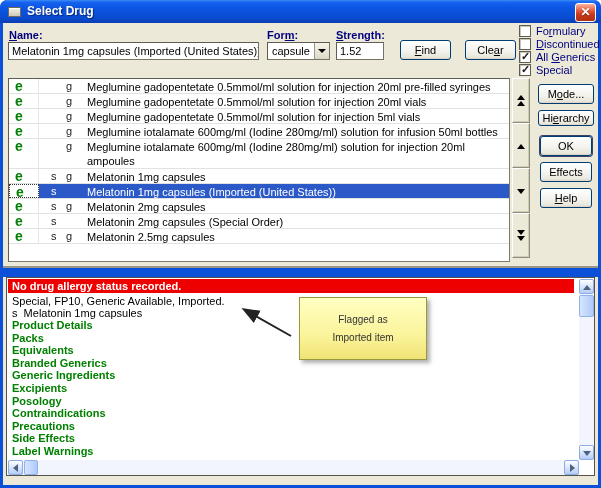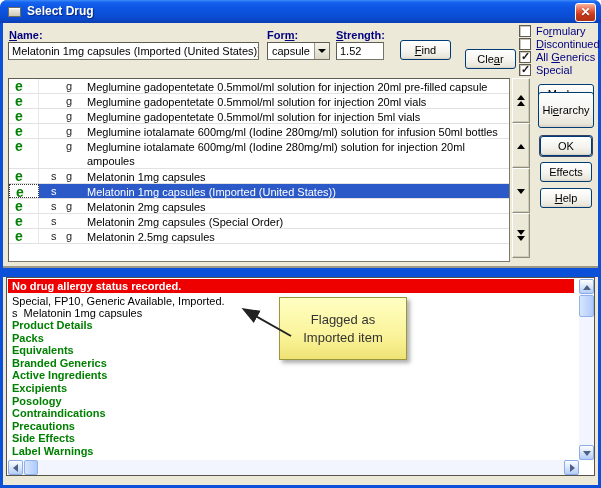--- a/index.html
+++ b/index.html
@@ -122,24 +122,24 @@
   .sthumb{
     position:absolute;background:linear-gradient(90deg,#d7e5fd,#aecafa);
     border:1px solid #90b2ec;border-radius:2px;
   }
   .tri-up-b{position:absolute;left:3px;top:5px;width:0;height:0;border-left:4px solid transparent;border-right:4px solid transparent;border-bottom:5px solid #4d6185;}
   .tri-dn-b{position:absolute;left:3px;top:5px;width:0;height:0;border-left:4px solid transparent;border-right:4px solid transparent;border-top:5px solid #4d6185;}
   .tri-lf-b{position:absolute;left:4px;top:3px;width:0;height:0;border-top:4px solid transparent;border-bottom:4px solid transparent;border-right:5px solid #4d6185;}
   .tri-rt-b{position:absolute;left:5px;top:3px;width:0;height:0;border-top:4px solid transparent;border-bottom:4px solid transparent;border-left:5px solid #4d6185;}
   
   .callout{
-    position:absolute;left:276px;top:274px;width:128px;height:63px;
+    position:absolute;left:296px;top:274px;width:128px;height:63px;
     background:linear-gradient(180deg,#ffffc2 0%,#fbf49c 60%,#efe375 100%);
     border:1px solid #98983f;box-shadow:3px 3px 4px rgba(110,110,110,.55);
-    color:#333;font-size:13px;text-align:center;padding-top:13px;line-height:18px;
+    color:#333;font-size:10px;text-align:center;padding-top:13px;line-height:18px;
   }
   .arrow-svg{position:absolute;left:222px;top:275px;pointer-events:none;}
   u{text-decoration:underline;}
 </style>
 </head>
 <body>
 
 <div class="window">
 
   <div class="titlebar">
@@ -158,21 +158,21 @@
       <span class="dd-value">capsule</span>
       <span class="dd-btn">
           <span class="tri-dn-sm"></span>
         </span>
     </div>
 
     <div class="lbl" style="left:333px;top:6px;"><u>S</u>trength:</div>
     <div class="field" style="left:333px;top:19px;width:48px;height:18px;">1.52</div>
 
     <button class="xpbutton" style="left:397px;top:17px;width:51px;height:20px;"><u>F</u>ind</button>
-    <button class="xpbutton" style="left:462px;top:17px;width:51px;height:20px;margin-top:9px;">Cle<u>a</u>r</button>
+    <button class="xpbutton" style="left:462px;top:17px;width:51px;height:20px;">Cle<u>a</u>r</button>
 
     <div id="filters-host">
         <div class="chkrow" style="top: 2px;">
           <span class="chkbox"></span>
           <span class="chklabel">Fo<u>r</u>mulary</span>
         </div>
         <div class="chkrow" style="top: 15px;">
           <span class="chkbox"></span>
           <span class="chklabel"><u>D</u>iscontinued</span>
         </div>
@@ -189,21 +189,21 @@
           <span class="chklabel">Special</span>
         </div>
       </div>
 
     <div class="druglist" id="druglist-host">
         <div class="drow single">
           <span class="cell-e">e</span>
           <span class="cell-s"></span>
           <span class="cell-g">g</span>
           <span class="cell-name">
-            <div>Meglumine gadopentetate 0.5mmol/ml solution for injection 20ml pre-filled capsule</div>
+            <div>Meglumine gadopentetate 0.5mmol/ml solution for injection 20ml pre-filled syringes</div>
           </span>
         </div>
         <div class="drow single">
           <span class="cell-e">e</span>
           <span class="cell-s"></span>
           <span class="cell-g">g</span>
           <span class="cell-name">
             <div>Meglumine gadopentetate 0.5mmol/ml solution for injection 20ml vials</div>
           </span>
         </div>
@@ -294,38 +294,38 @@
       <div class="scbtn" style="top:135px;">
         <span class="tristack" style="top:16px;">
             <span class="tri-down"></span>
             <span class="tri-down"></span>
           </span>
       </div>
     </div>
 
     <div id="sidebtn-host">
         <button class="xpbutton" style="left: 535px; top: 61px; width: 56px; height: 20px;">M<u>o</u>de...</button>
-        <button class="xpbutton" style="left: 535px; top: 69px; width: 56px; height: 36px;">Hi<u>e</u>rarchy</button>
+        <button class="xpbutton" style="left: 535px; top: 87px; width: 56px; height: 16px;">Hi<u>e</u>rarchy</button>
         <button class="xpbutton default" style="left: 537px; top: 113px; width: 52px; height: 20px;">OK</button>
         <button class="xpbutton" style="left: 537px; top: 139px; width: 52px; height: 20px;">Effects</button>
         <button class="xpbutton" style="left: 537px; top: 165px; width: 52px; height: 20px;"><u>H</u>elp</button>
       </div>
 
     <div class="separator"></div>
 
     <div class="details">
       <div class="allergy-banner">No drug allergy status recorded.</div>
       <div class="flags-line">Special, FP10, Generic Available, Imported.</div>
       <div class="drug-line">s  Melatonin 1mg capsules</div>
       <div class="linklist" id="links-host">
           <div>Product Details</div>
           <div>Packs</div>
           <div>Equivalents</div>
           <div>Branded Generics</div>
-          <div>Active Ingredients</div>
+          <div>Generic Ingredients</div>
           <div>Excipients</div>
           <div>Posology</div>
           <div>Contraindications</div>
           <div>Precautions</div>
           <div>Side Effects</div>
           <div>Label Warnings</div>
           <div>Uses</div>
           <div>Prescriber Warnings</div>
         </div>
 

